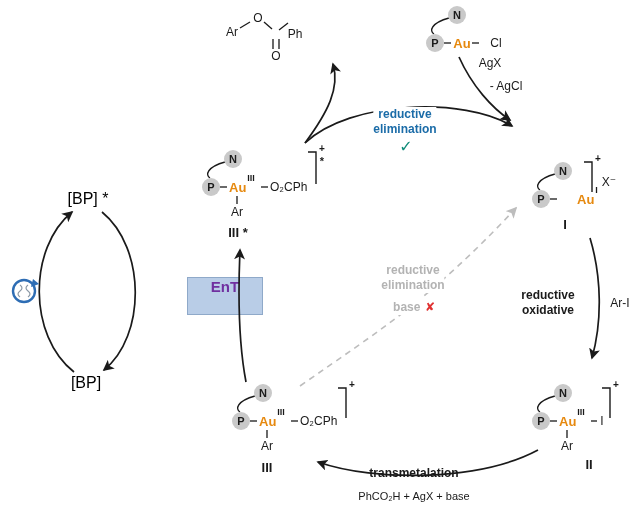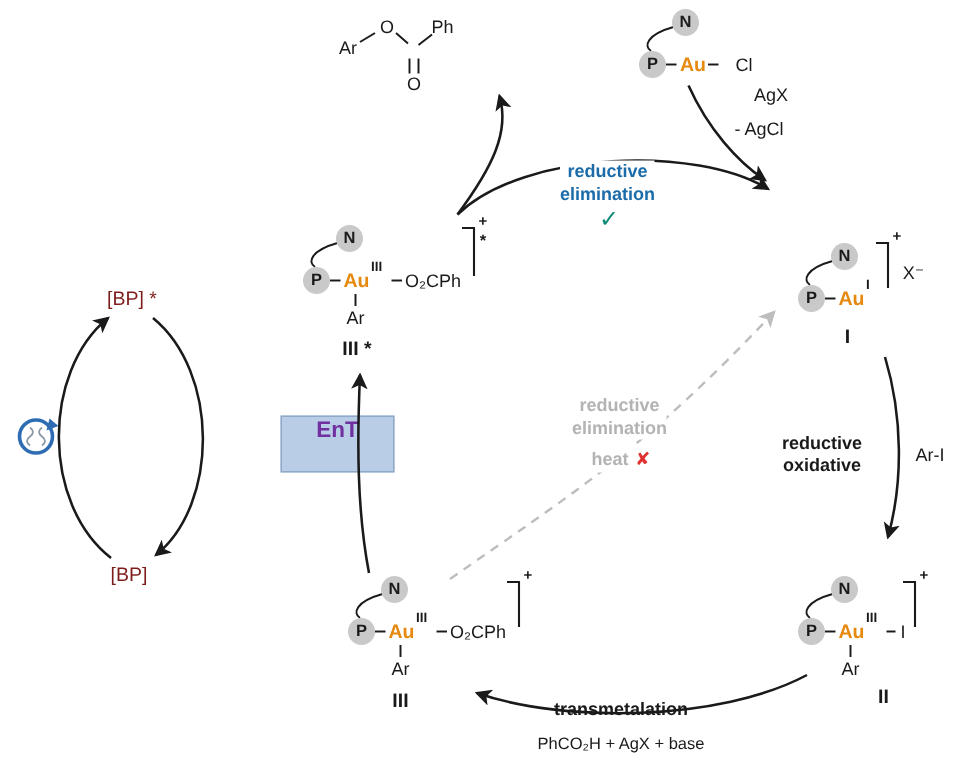--- a/index.html
+++ b/index.html
@@ -19,21 +19,21 @@
   .star { font-size:11px; font-weight:700; color:#1a1a1a; }
   .roman { font-size:13px; font-weight:700; color:#1a1a1a; }
   .step { font-size:12px; font-weight:700; text-align:center; line-height:1.25; color:#1a1a1a; }
   .step span { display:block; }
   .step.blue { color:var(--accent_blue,#1b6ca8); background:#fff; }
   .step.gray { color:var(--muted_gray,#b3b3b3); background:#fff; }
   .small { font-size:11px; color:#1a1a1a; }
   .check { color:var(--check_green,#0f8b78); font-size:16px; font-weight:700; }
   .cross { color:var(--cross_red,#e03131); font-size:12px; font-weight:700; }
   .heatlbl { font-size:12px; font-weight:700; color:var(--muted_gray,#b3b3b3); background:#fff; }
-  .bp { font-size:13px; color:#7f1d1d; }
+  .bp { font-size:16px; color:#000000; }
   .entbox { position:absolute; left:187px; top:277px; width:76px; height:38px;
             background:var(--ent_box_bg,#b9cde7); border:1px solid var(--ent_box_border,#8fa9c9);
             display:flex; justify-content:center; }
   .entbox span { color:var(--ent_purple,#7030a0); font-weight:700; font-size:15px; }
   .ring { stroke:var(--photon_blue,#2e6db4); }
   .ringhead { fill:var(--photon_blue,#2e6db4); }
 </style>
 </head>
 <body>
 
@@ -108,47 +108,47 @@
       <circle class="ring" cx="24" cy="291" r="11" fill="none" stroke-width="2.4"></circle>
       <path d="M20,285 q4,3 0,6 t0,6" stroke="#8c99a6" stroke-width="1.2" fill="none"></path>
       <path d="M28,285 q-4,3 0,6 t0,6" stroke="#8c99a6" stroke-width="1.2" fill="none"></path>
       <path class="ringhead" d="M33,279 L39,284 L31,287 Z"></path>
     </g>
   </svg>
 
   <div class="abs atom" style="left:232px; top:32px">Ar</div>
   <div class="abs atom" style="left:258px; top:18px">O</div>
   <div class="abs atom" style="left:276px; top:56px">O</div>
-  <div class="abs atom" style="left:295px; top:18px">Ph</div>
+  <div class="abs atom" style="left:295px; top:34px">Ph</div>
 
   <div class="abs circle" style="left:457px; top:15px">N</div>
   <div class="abs circle" style="left:435px; top:43px">P</div>
   <div class="abs au" style="left:462px; top:43px">Au</div>
   <div class="abs atom" style="left:496px; top:43px">Cl</div>
-  <div class="abs atom" style="left:514px; top:63px">AgX</div>
+  <div class="abs atom" style="left:490px; top:63px">AgX</div>
   <div class="abs atom" style="left:506px; top:86px">- AgCl</div>
 
   <div class="abs step blue" style="left:405px; top:122px">
     <span>reductive</span>
     <span>elimination</span>
   </div>
   <div class="abs check" style="left:406px; top:146px">✓</div>
 
   <div class="abs circle" style="left:233px; top:159px">N</div>
   <div class="abs circle" style="left:211px; top:187px">P</div>
   <div class="absl" style="left:229px; top:187px"><span class="au">Au</span><sup class="ox">III</sup></div>
   <div class="absl ligand" style="left:270px; top:187px">O₂CPh</div>
   <div class="abs atom" style="left:237px; top:212px">Ar</div>
   <div class="abs charge" style="left:322px; top:148px">+</div>
   <div class="abs star" style="left:322px; top:161px">*</div>
   <div class="abs roman" style="left:238px; top:232px">III *</div>
 
   <div class="abs circle" style="left:563px; top:171px">N</div>
   <div class="abs circle" style="left:541px; top:199px">P</div>
-  <div class="absl" style="left:559px; top:199px"><span class="au">Au</span><sup class="ox">I</sup></div>
+  <div class="absl" style="left:577px; top:199px"><span class="au">Au</span><sup class="ox">I</sup></div>
   <div class="abs charge" style="left:598px; top:158px">+</div>
   <div class="abs atom" style="left:609px; top:182px">X⁻</div>
   <div class="abs roman" style="left:565px; top:224px">I</div>
 
   <div class="abs step" style="left:548px; top:303px">
     <span>reductive</span>
     <span>oxidative</span>
   </div>
   <div class="abs atom" style="left:620px; top:303px">Ar-I</div>
 
@@ -171,20 +171,20 @@
   <div class="absl ligand" style="left:300px; top:421px">O₂CPh</div>
   <div class="abs atom" style="left:267px; top:446px">Ar</div>
   <div class="abs charge" style="left:352px; top:384px">+</div>
   <div class="abs roman" style="left:267px; top:467px">III</div>
 
   <div class="abs step gray" style="left:413px; top:278px">
     <span>reductive</span>
     <span>elimination</span>
   </div>
   <div class="abs" style="left:414px; top:306px; background:#fff">
-    <span class="heatlbl">heat</span>
+    <span class="heatlbl">base</span>
     <span class="cross">✘</span>
   </div>
 
   <div class="abs bp" style="left:88px; top:199px">[BP] *</div>
   <div class="abs bp" style="left:86px; top:383px">[BP]</div>
 
 </div>
 
 </body></html>

